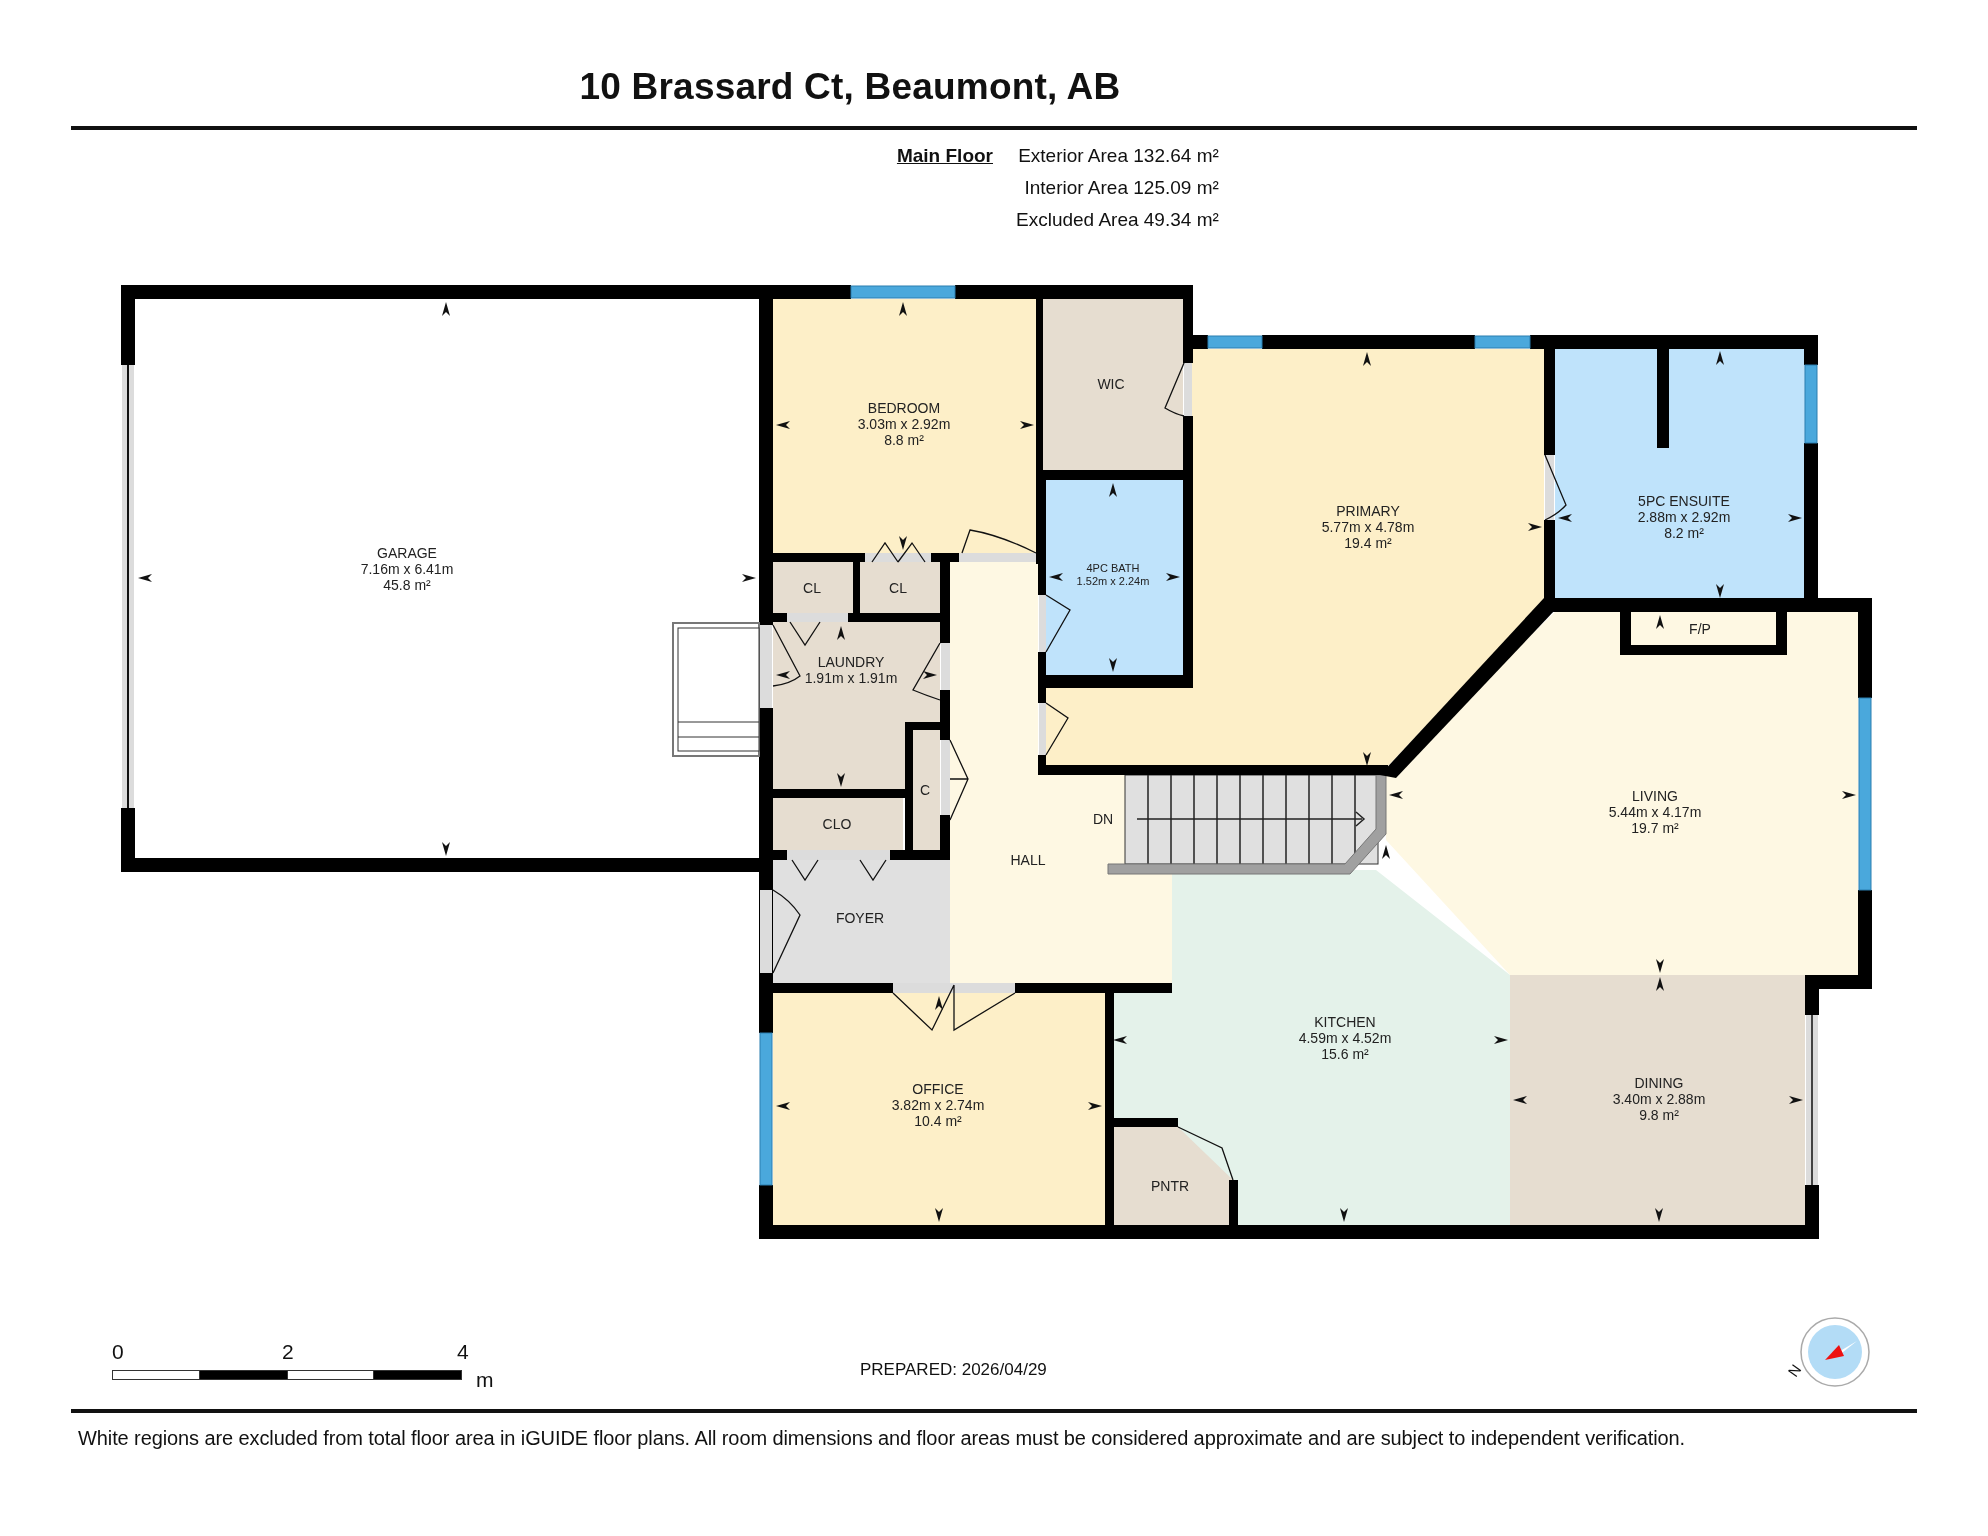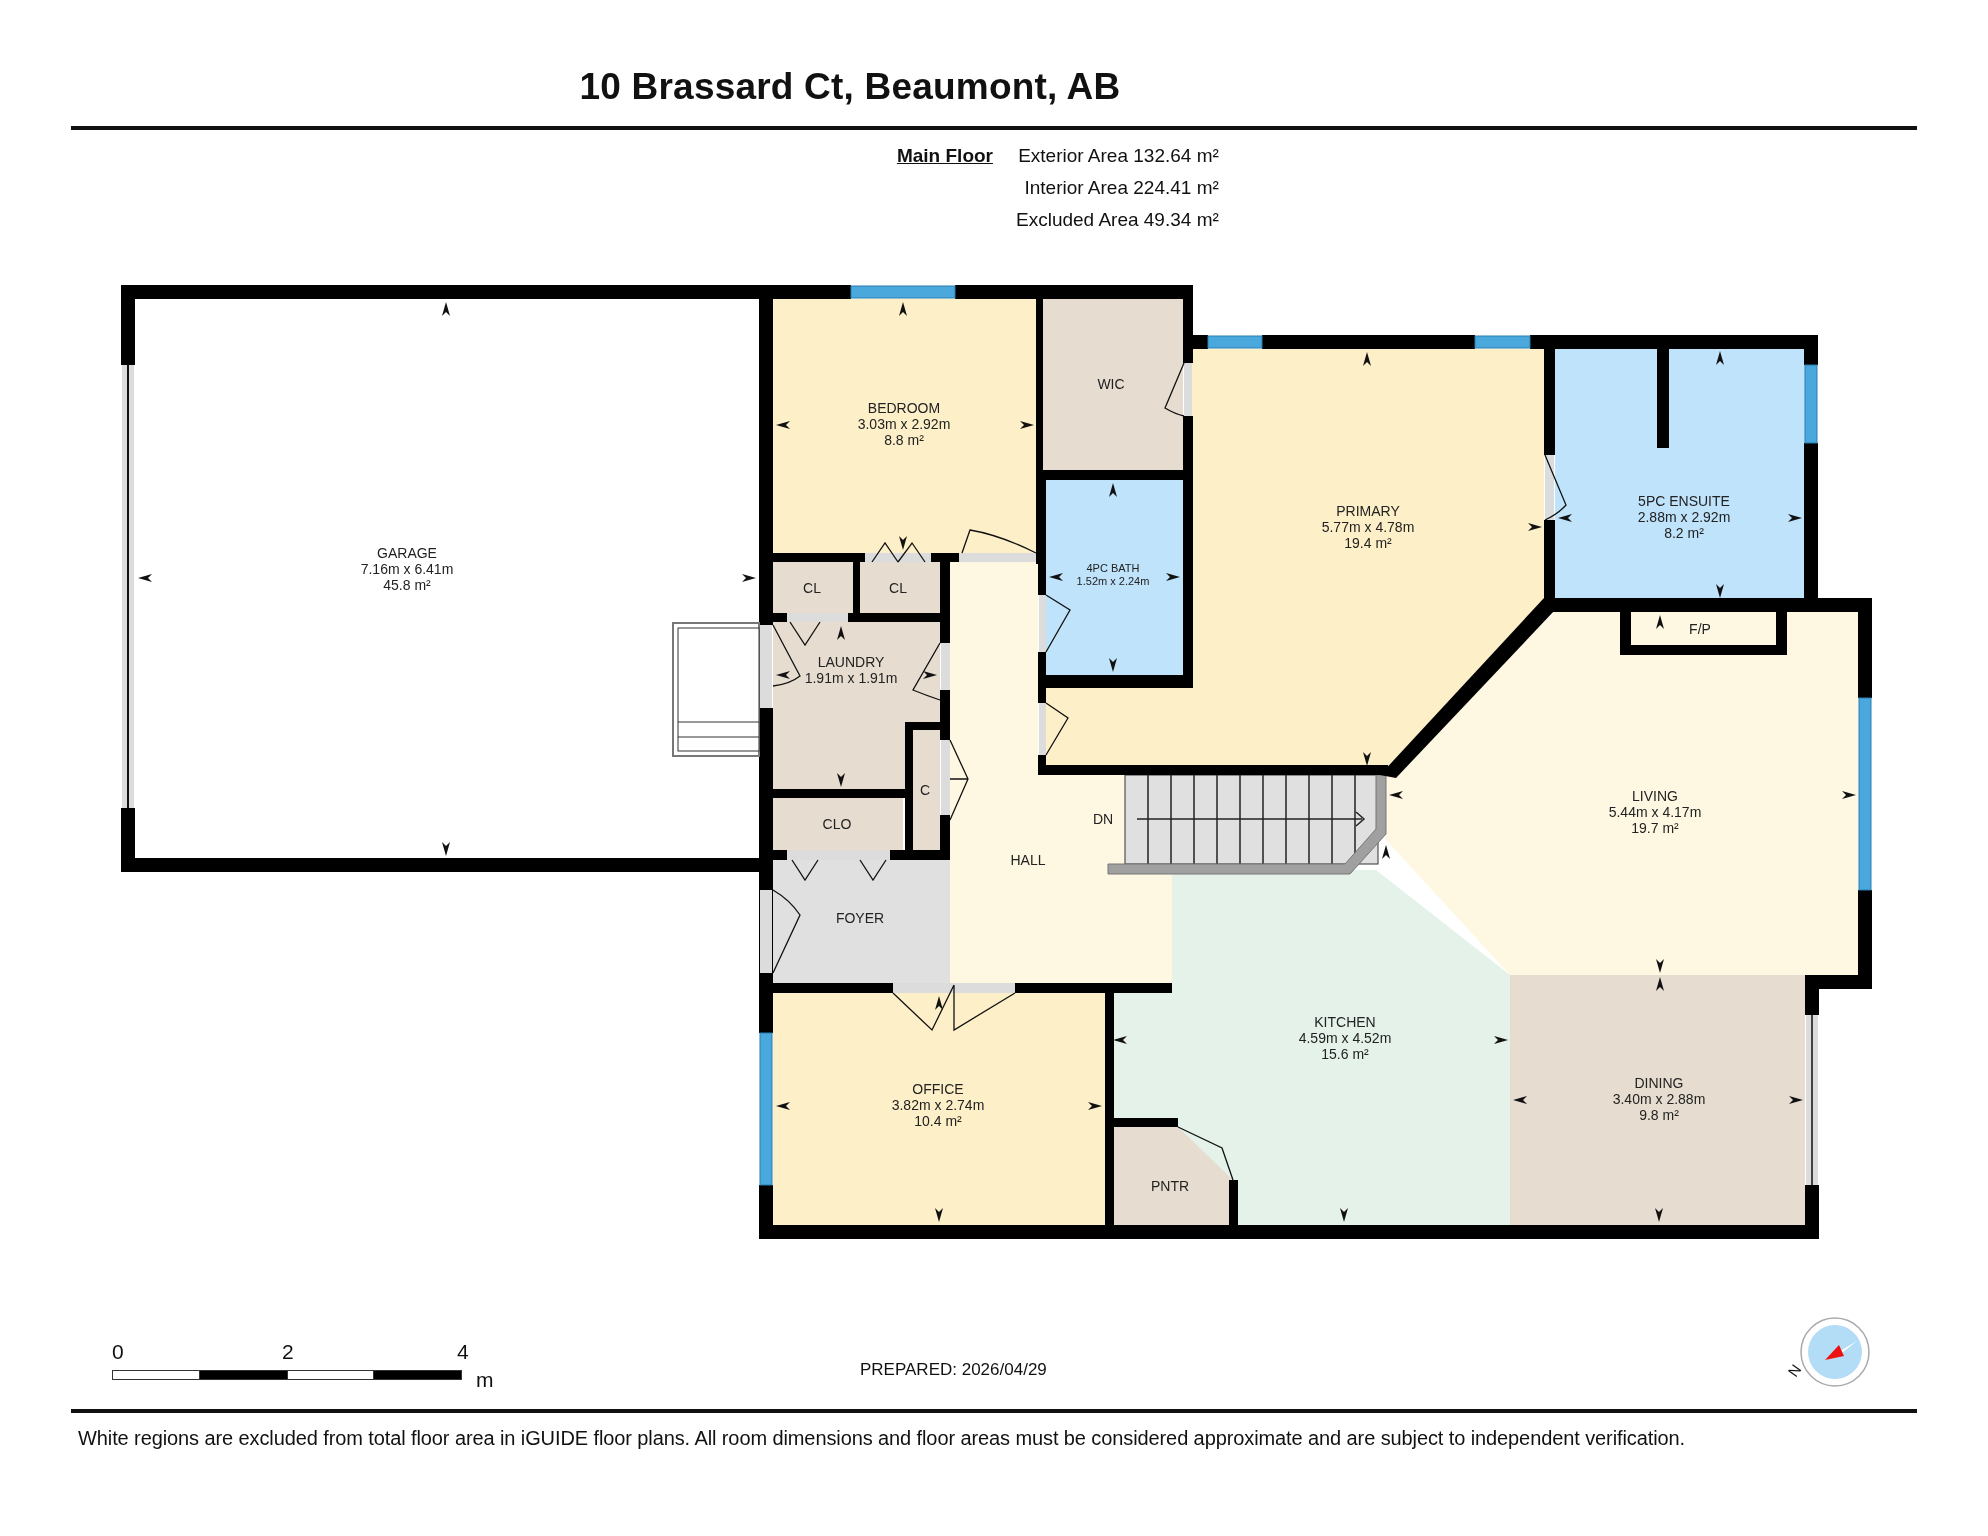--- a/index.html
+++ b/index.html
@@ -23,21 +23,21 @@
 </head>
 <body>
 
 <div class="title">10 Brassard Ct, Beaumont, AB</div>
 <div class="rule" style="top:126px;"></div>
 
 <div class="area-block">
   <div class="area-label">Main Floor</div>
   <div class="area-lines">
     <div>Exterior Area 132.64 m²</div>
-    <div>Interior Area 224.41 m²</div>
+    <div>Interior Area 125.09 m²</div>
     <div>Excluded Area 49.34 m²</div>
   </div>
 </div>
 
 <svg class="plan" width="1988" height="1300" viewBox="0 0 1988 1300">
   <defs>
     <marker id="ah" markerWidth="10" markerHeight="10" refX="5" refY="5" orient="auto">
         <path d="M0,0 L10,5 L0,10 L3,5 Z" fill="#111"></path>
       </marker>
   </defs>

